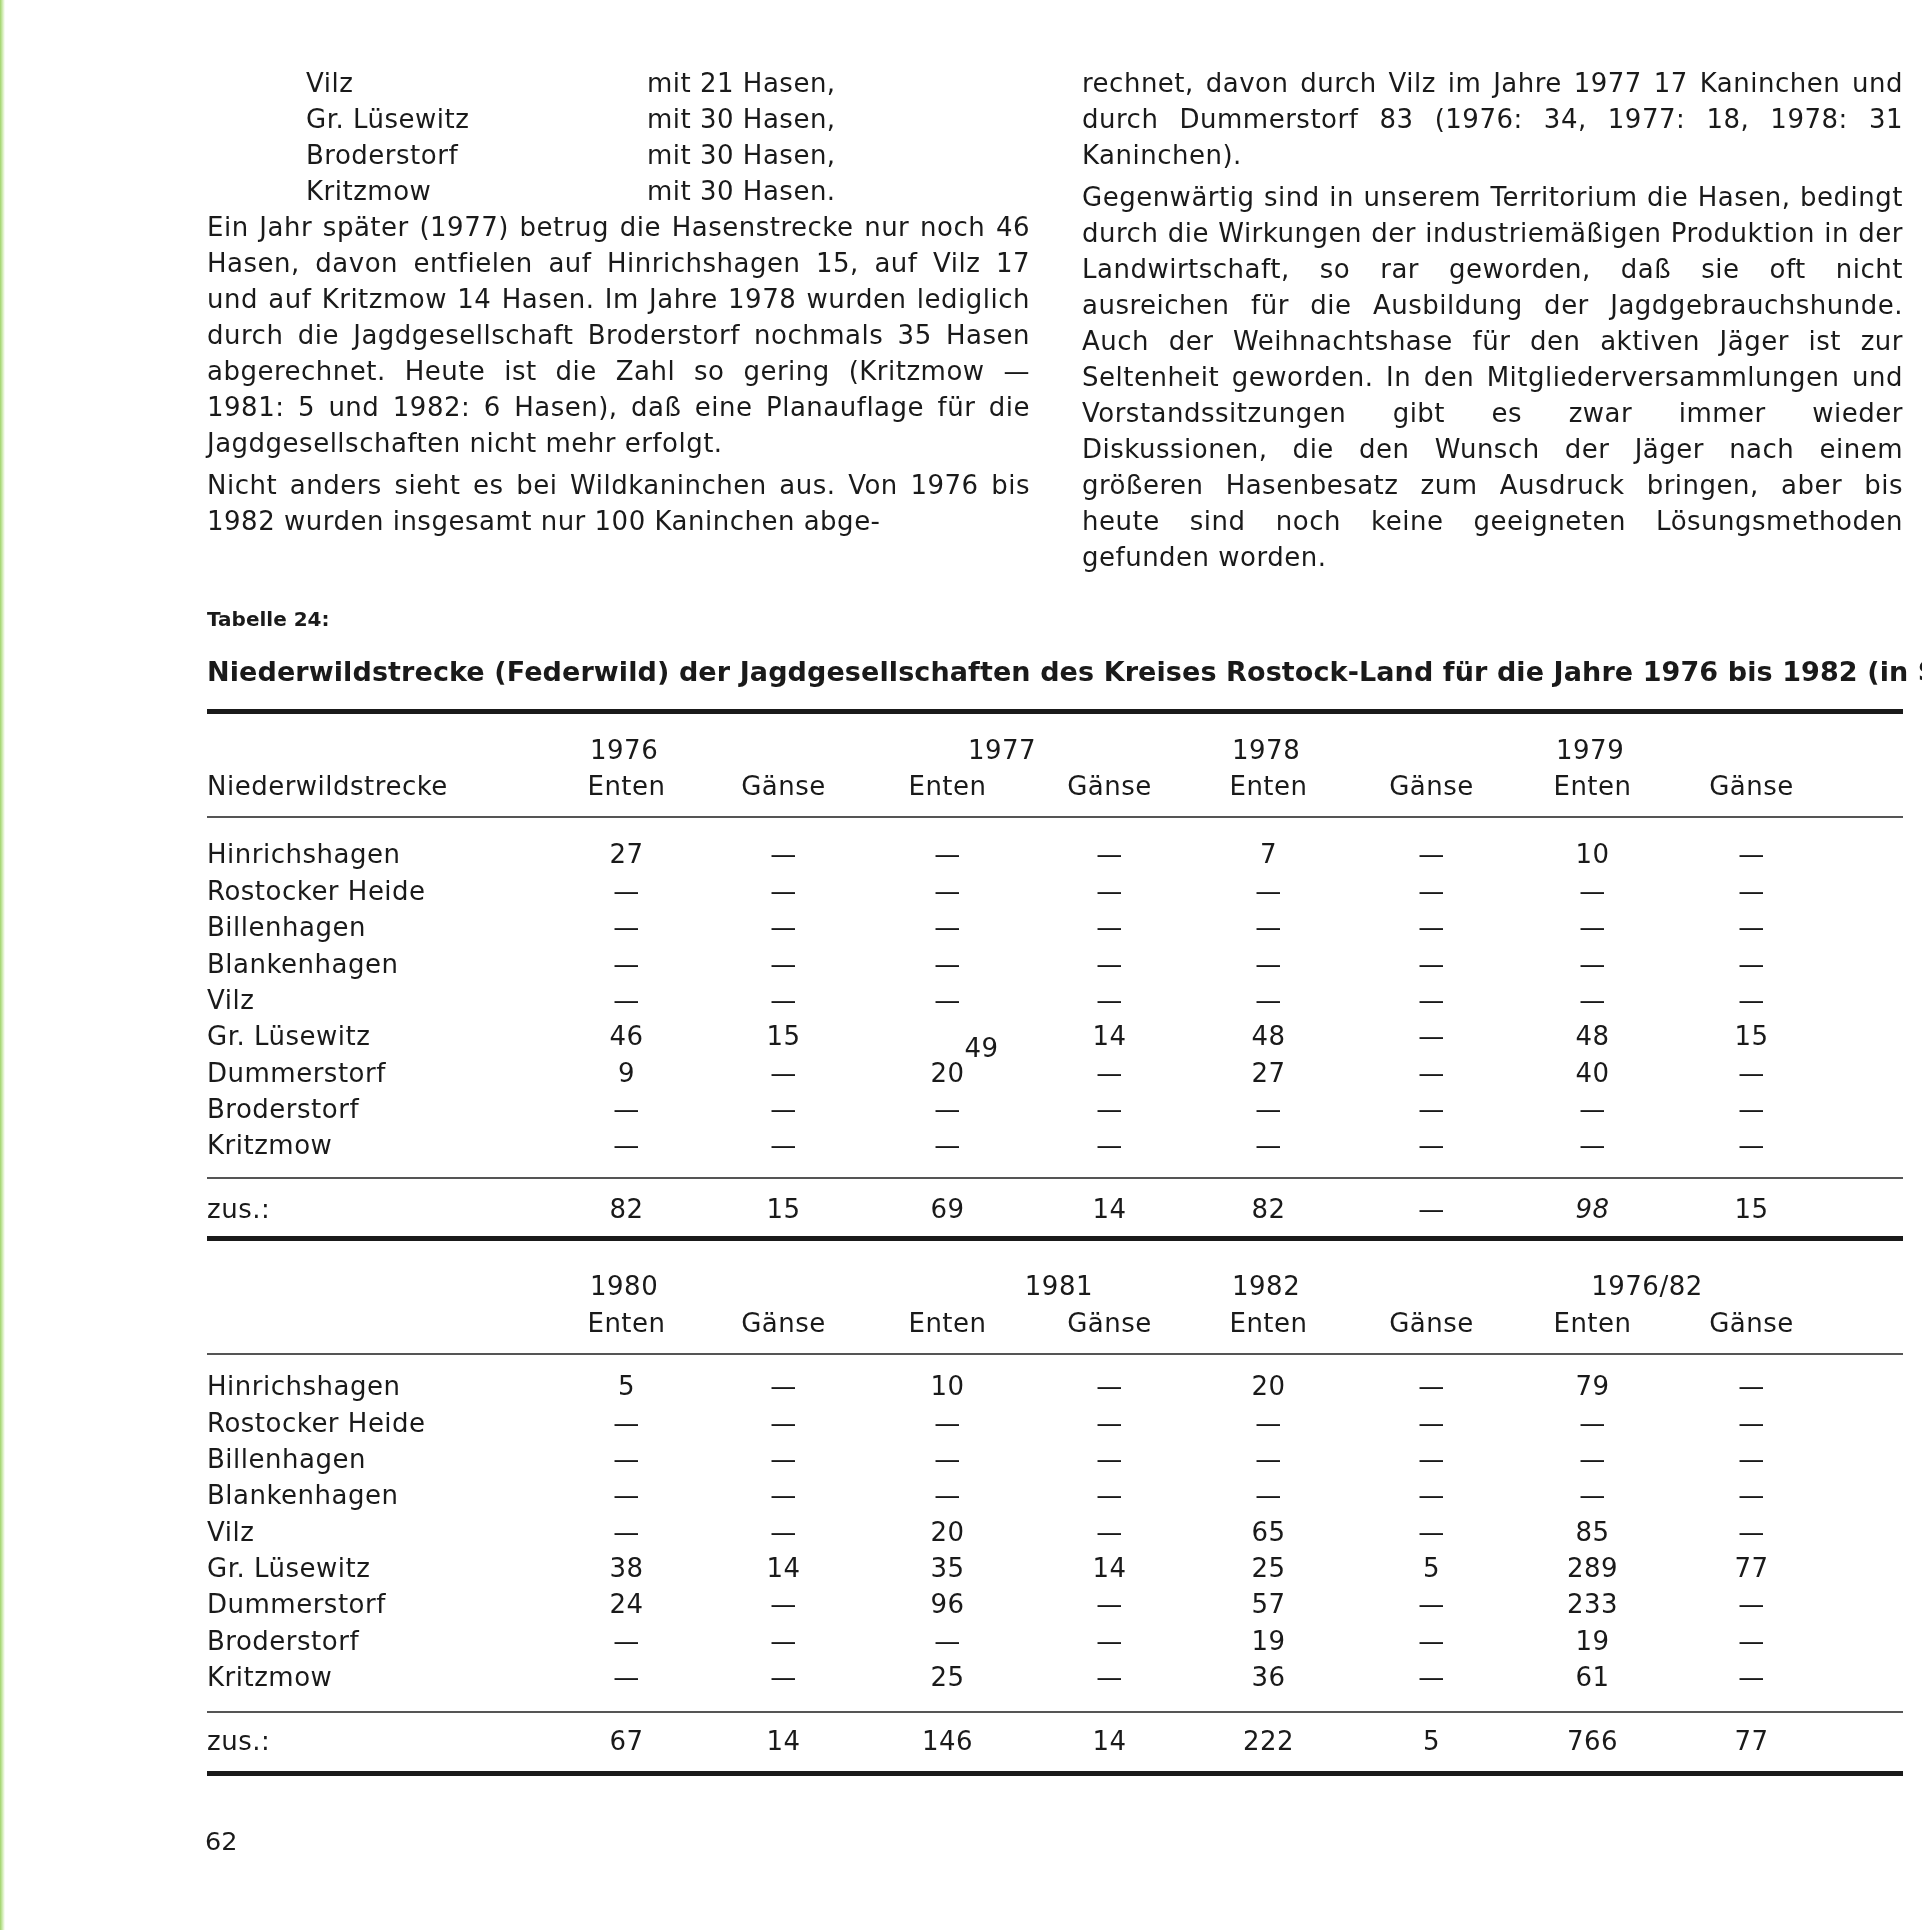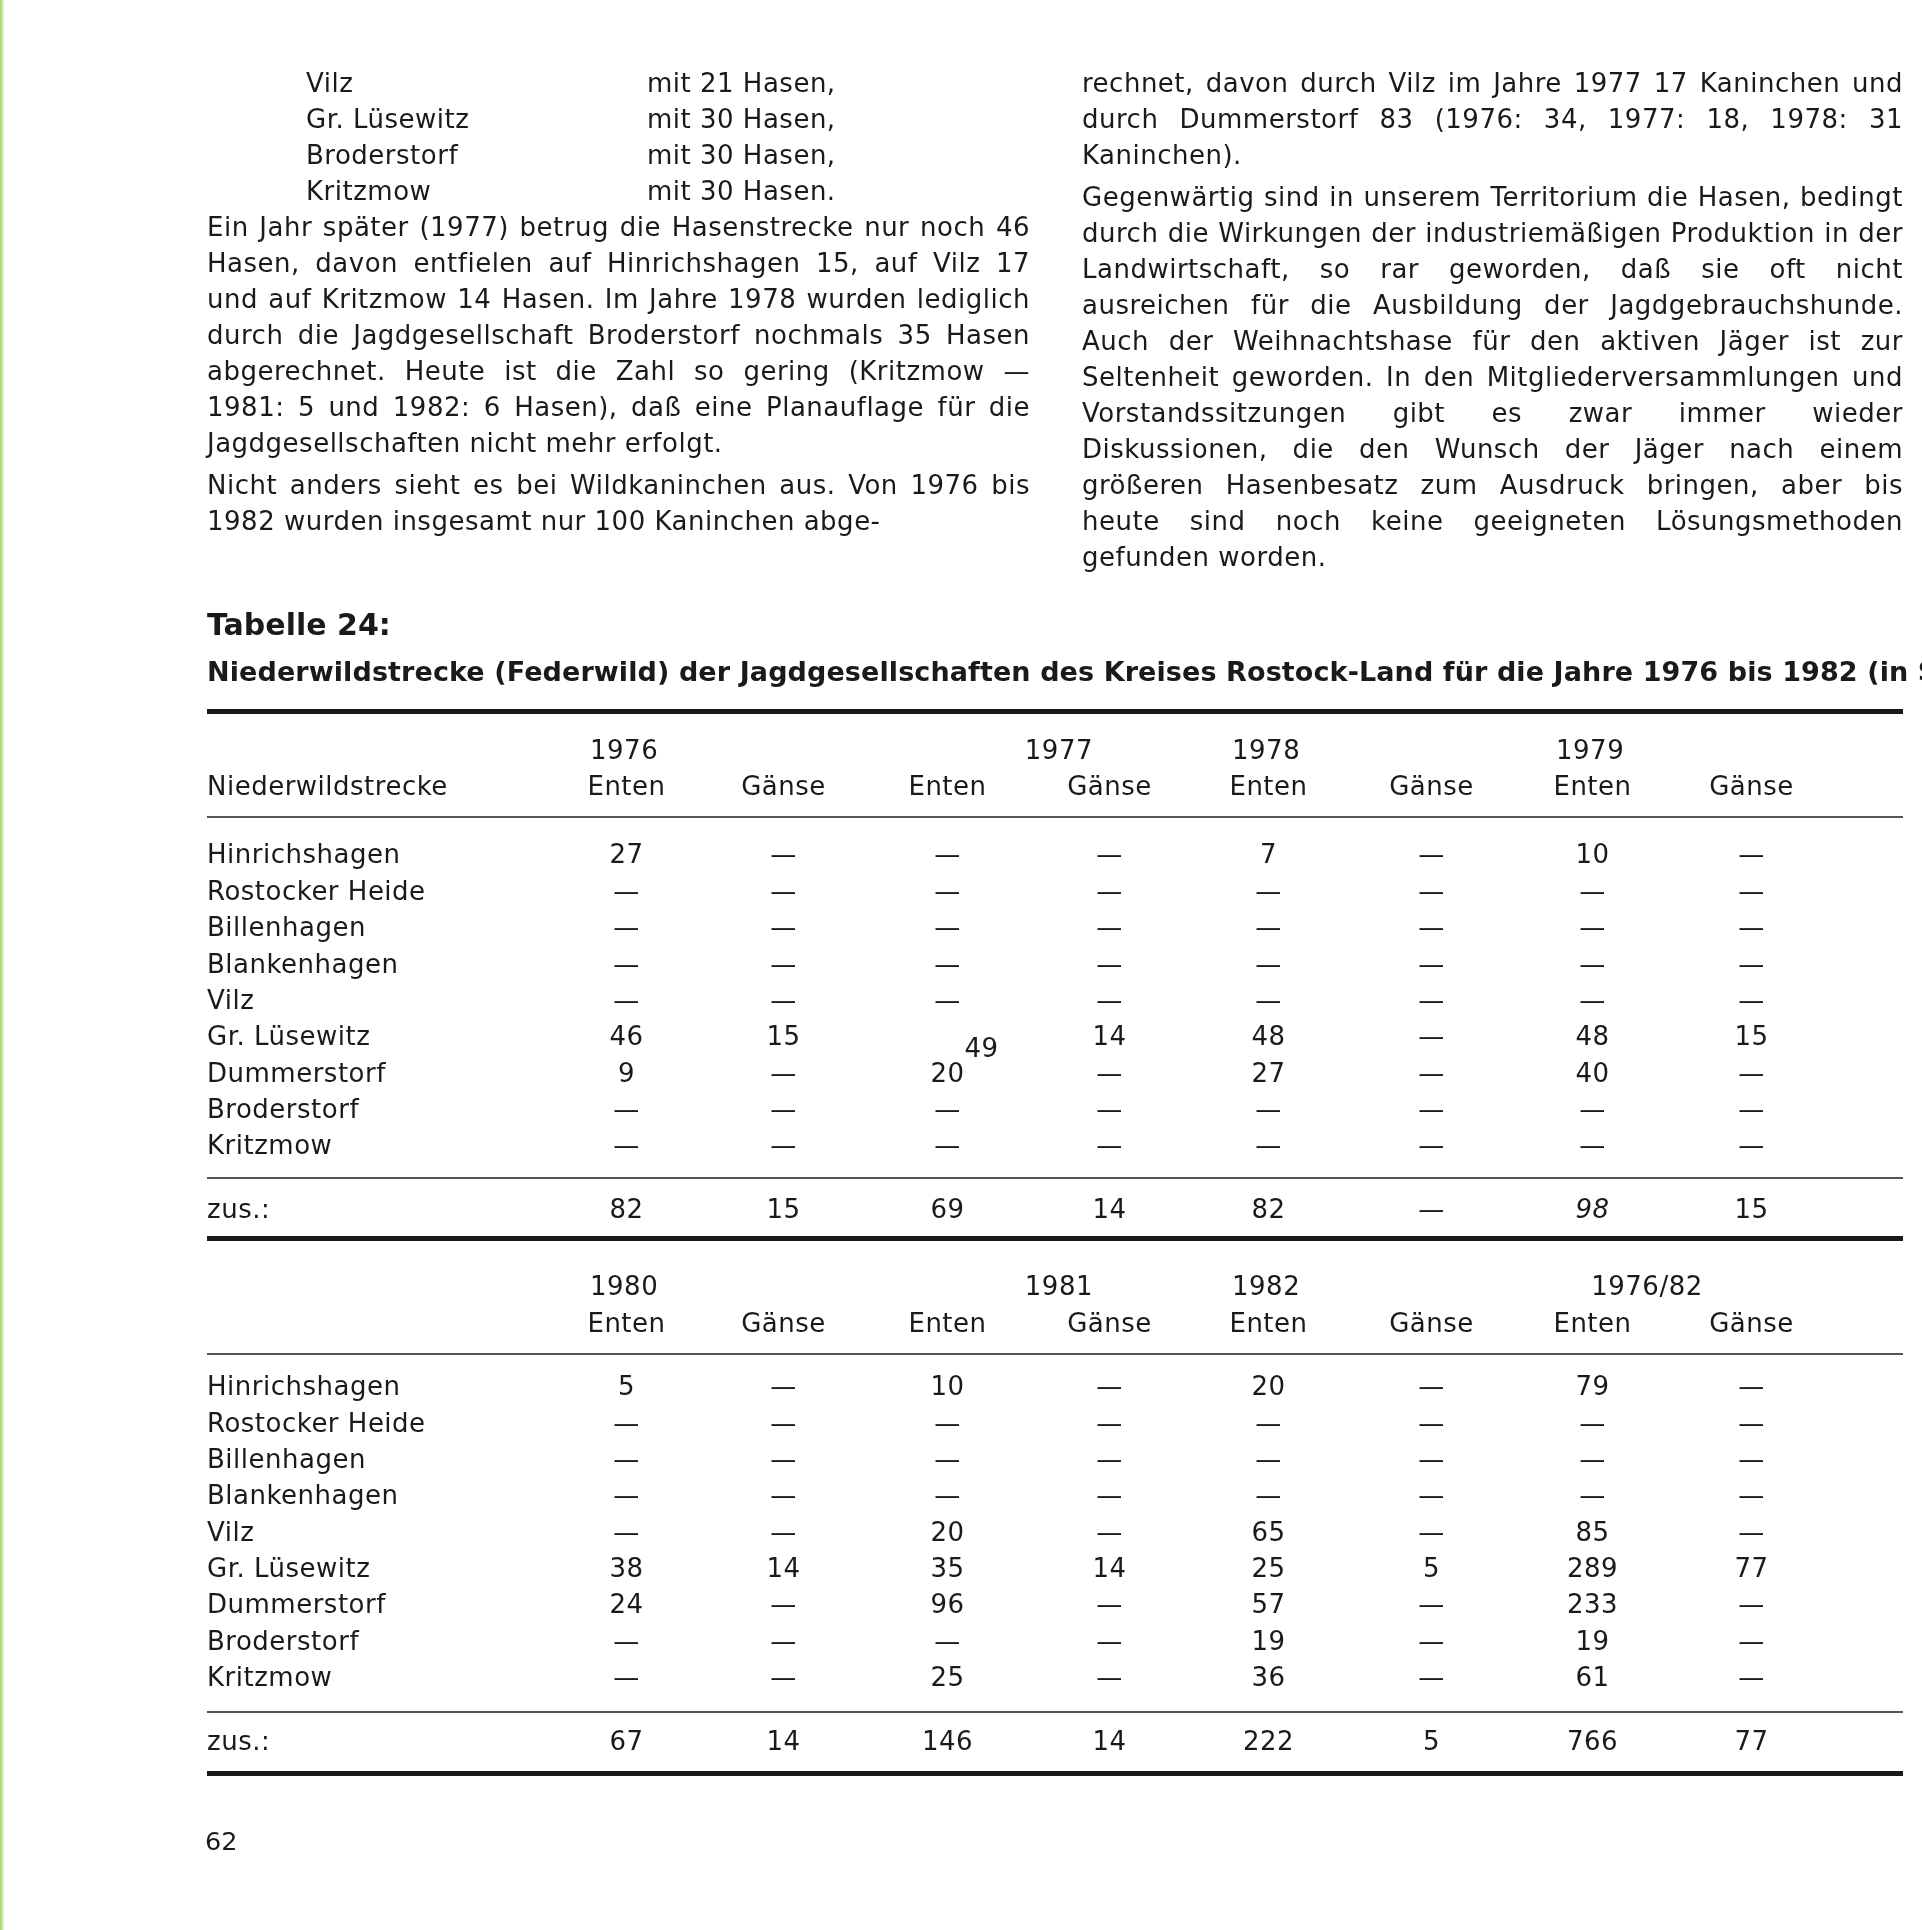--- a/index.html
+++ b/index.html
@@ -14,21 +14,21 @@
   }
   .col { position: absolute; font-size: 26px; line-height: 36px; letter-spacing: 0.5px; }
   .col-left { left: 207px; top: 65px; width: 823px; }
   .col-right { left: 1082px; top: 65px; width: 821px; }
   .list-row { height: 36px; position: relative; }
   .list-name { position: absolute; left: 99px; }
   .list-val { position: absolute; left: 440px; }
   .para { text-align: justify; text-align-last: left; margin: 0 0 3.6px 0; }
   .para-gap { margin-top: 5.5px; }
 
-  .tbl-label { position: absolute; left: 207px; top: 607px; font-weight: bold; font-size: 30px; }
+  .tbl-label { position: absolute; left: 207px; top: 607px; font-weight: bold; font-size: 20px; }
   .tbl-title { position: absolute; left: 207px; top: 656px; width: 1696px; font-weight: bold; font-size: 27px; letter-spacing: 0.1px; white-space: nowrap; }
   .rule { position: absolute; left: 207px; width: 1696px; background: #1a1a1a; }
   .rule.thick { height: 4.5px; }
   .rule.thin { height: 1.8px; background: #555; }
 
   .cell { position: absolute; font-size: 26px; line-height: 36px; letter-spacing: 0.5px; white-space: nowrap; }
   .cell.name { left: 207px; }
   .cell.num { width: 109px; text-align: center; }
   .page-num { position: absolute; left: 205px; top: 1826px; font-size: 25.5px; }
 </style>
@@ -64,21 +64,21 @@
 </div>
 
 <div class="tbl-label">Tabelle 24:</div>
 <div class="tbl-title">Niederwildstrecke (Federwild) der Jagdgesellschaften des Kreises Rostock-Land für die Jahre 1976 bis 1982 (in Stück)</div>
 
 <div id="table-area">
     <div class="rule thick" style="top: 709px;"></div>
     <div class="cell num" style="top: 732px; left: 590px; text-align: left; width: 182px;">1976</div>
     <div class="cell num" style="top: 768px; left: 572px;">Enten</div>
     <div class="cell num" style="top: 768px; left: 729px;">Gänse</div>
-    <div class="cell num" style="top: 732px; left: 911px; text-align: right; width: 182px;">1977</div>
+    <div class="cell num" style="top: 732px; left: 911px; text-align: center; width: 182px;">1977</div>
     <div class="cell num" style="top: 768px; left: 893px;">Enten</div>
     <div class="cell num" style="top: 768px; left: 1055px;">Gänse</div>
     <div class="cell num" style="top: 732px; left: 1232px; text-align: left; width: 182px;">1978</div>
     <div class="cell num" style="top: 768px; left: 1214px;">Enten</div>
     <div class="cell num" style="top: 768px; left: 1377px;">Gänse</div>
     <div class="cell num" style="top: 732px; left: 1556px; text-align: left; width: 182px;">1979</div>
     <div class="cell num" style="top: 768px; left: 1538px;">Enten</div>
     <div class="cell num" style="top: 768px; left: 1697px;">Gänse</div>
     <div class="cell name" style="top: 768px;">Niederwildstrecke</div>
     <div class="rule thin" style="top: 816px;"></div>

